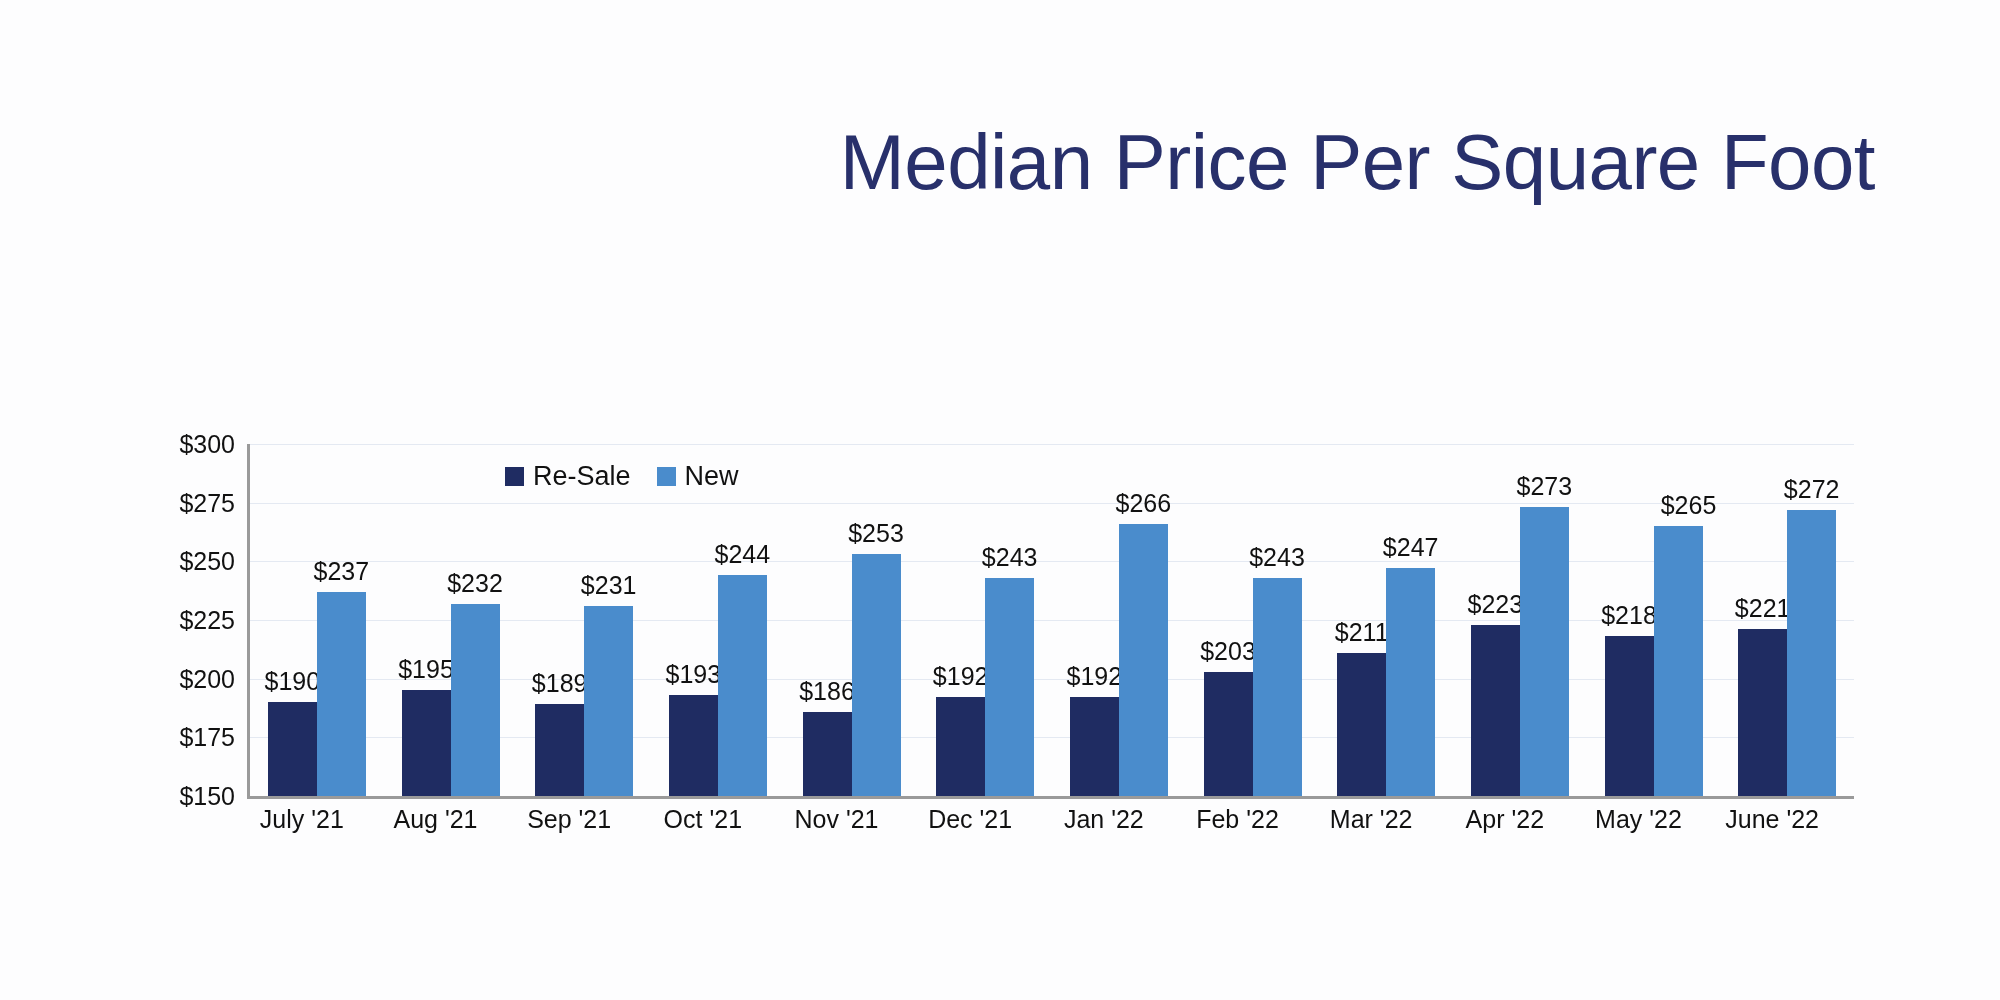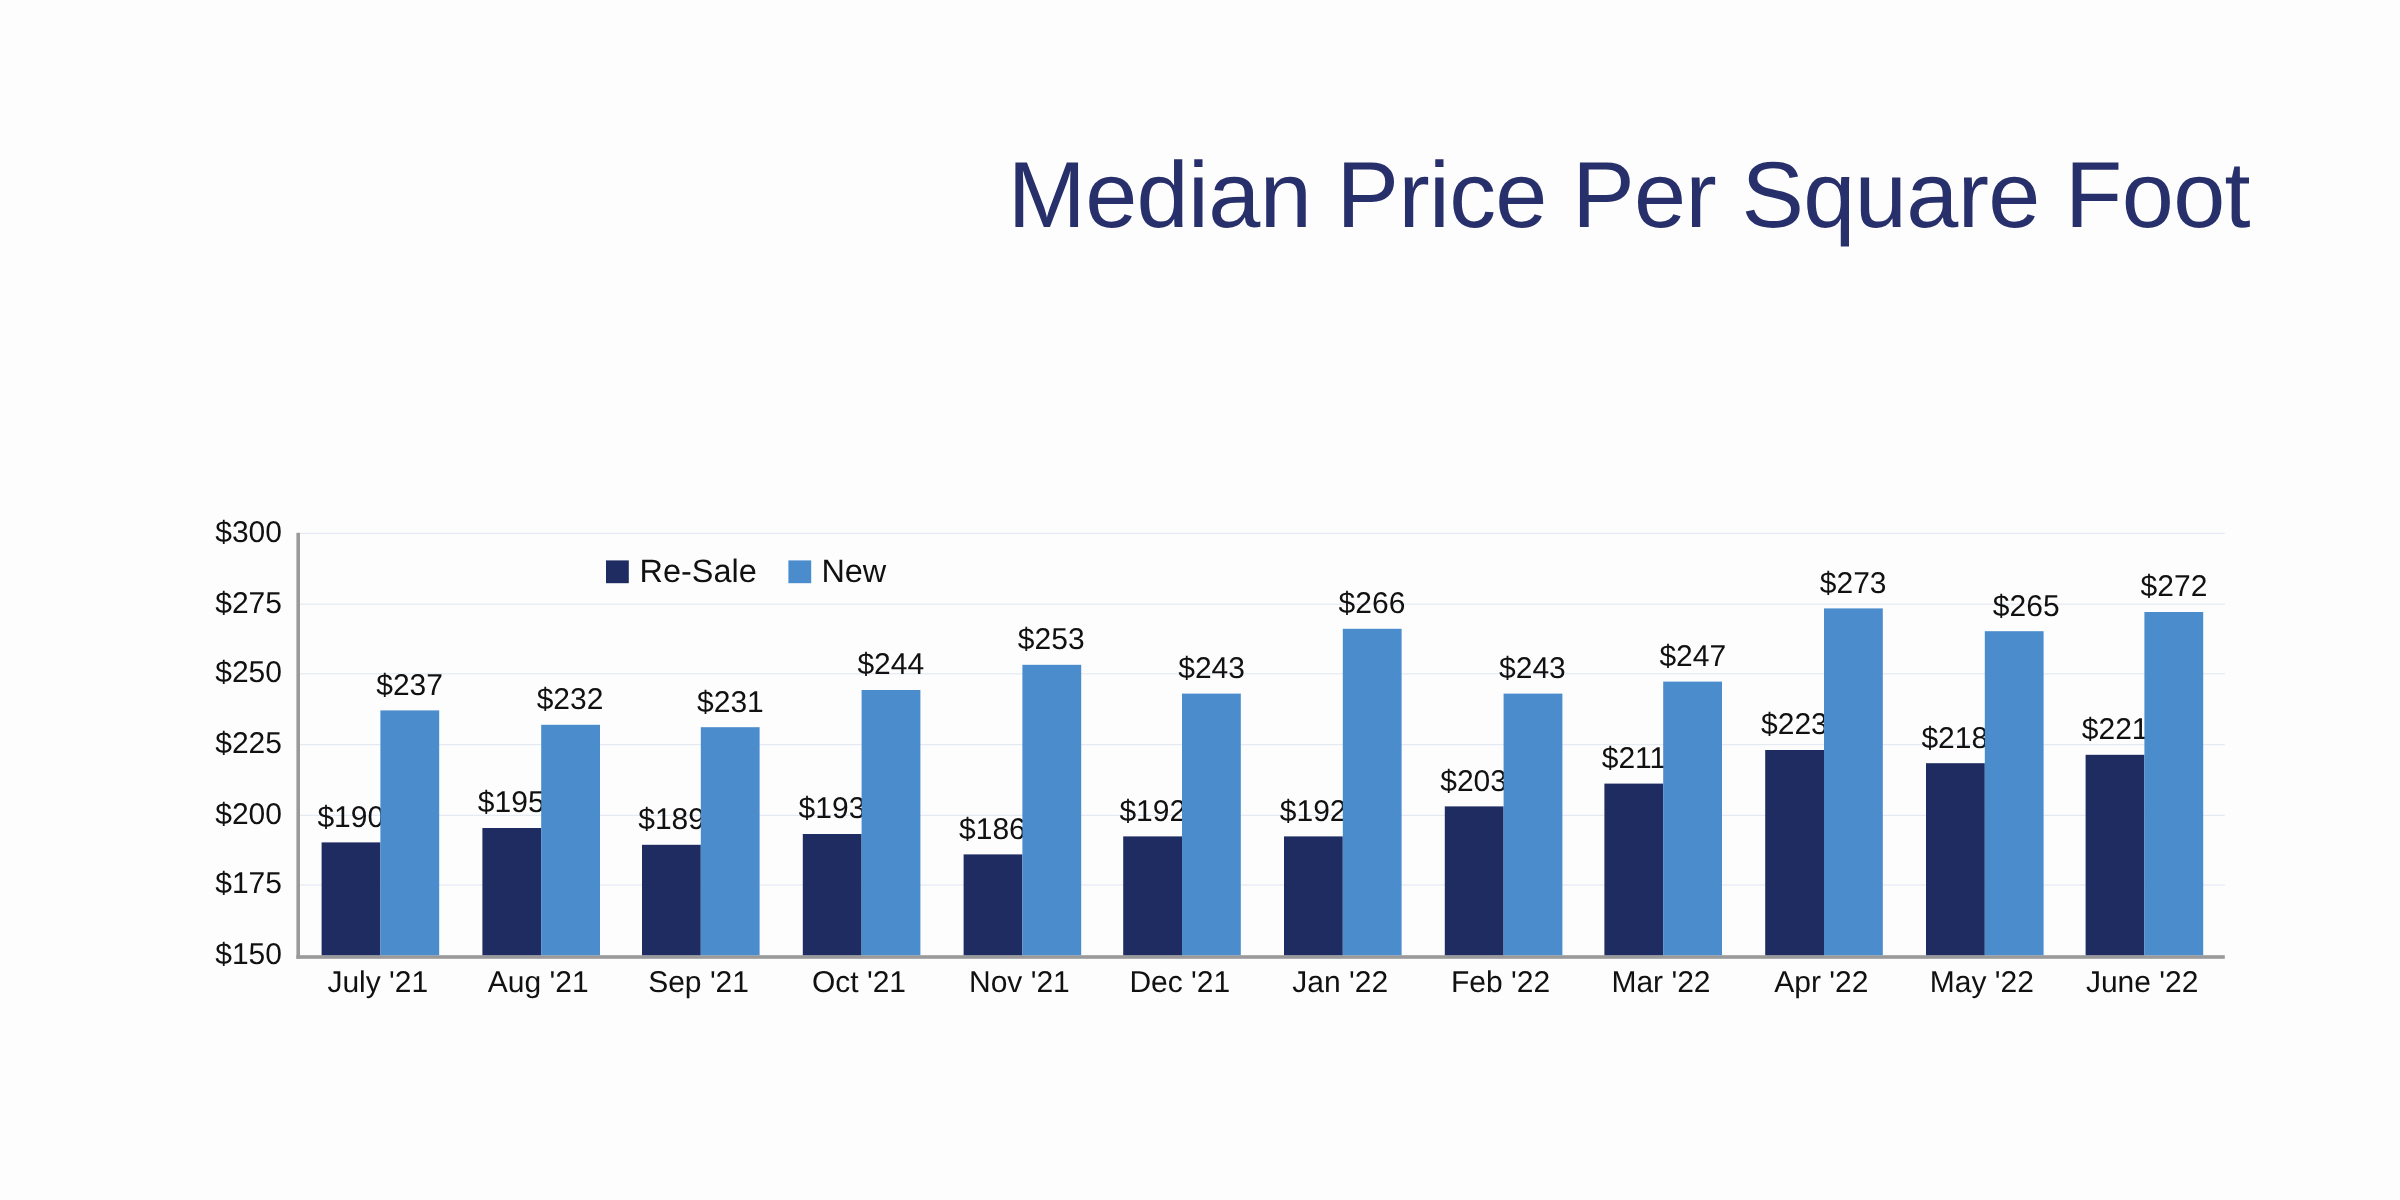--- a/index.html
+++ b/index.html
@@ -116,21 +116,21 @@
     position: absolute;
     font-size: 25px;
     color: #111111;
     white-space: nowrap;
     transform: translateX(-50%);
   }
 
   
   .x-axis {
     position: absolute;
-    left: 248px;
+    left: 235px;
     top: 805px;
     width: 1604px;
     height: 40px;
   }
   .x-tick {
     position: absolute;
     top: 0;
     transform: translateX(-50%);
     font-size: 25px;
     color: #111111;

